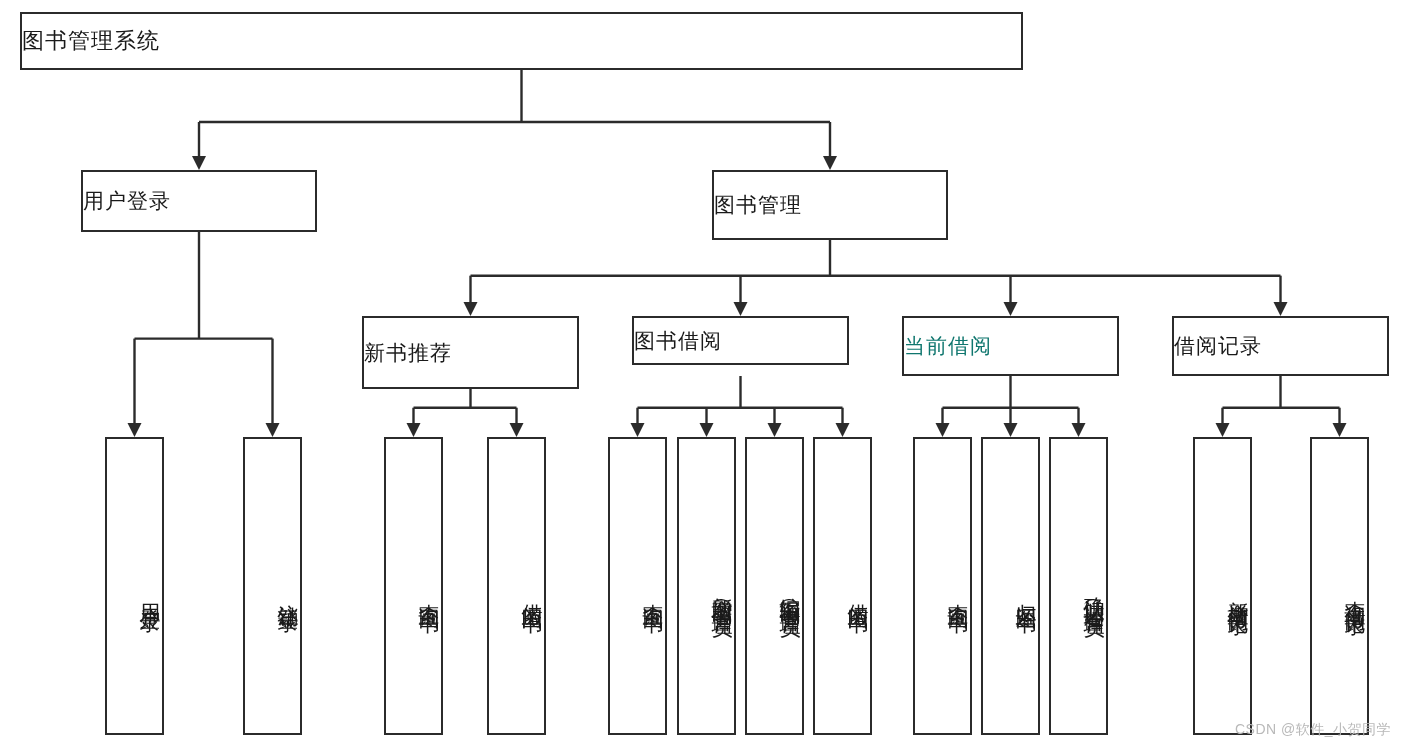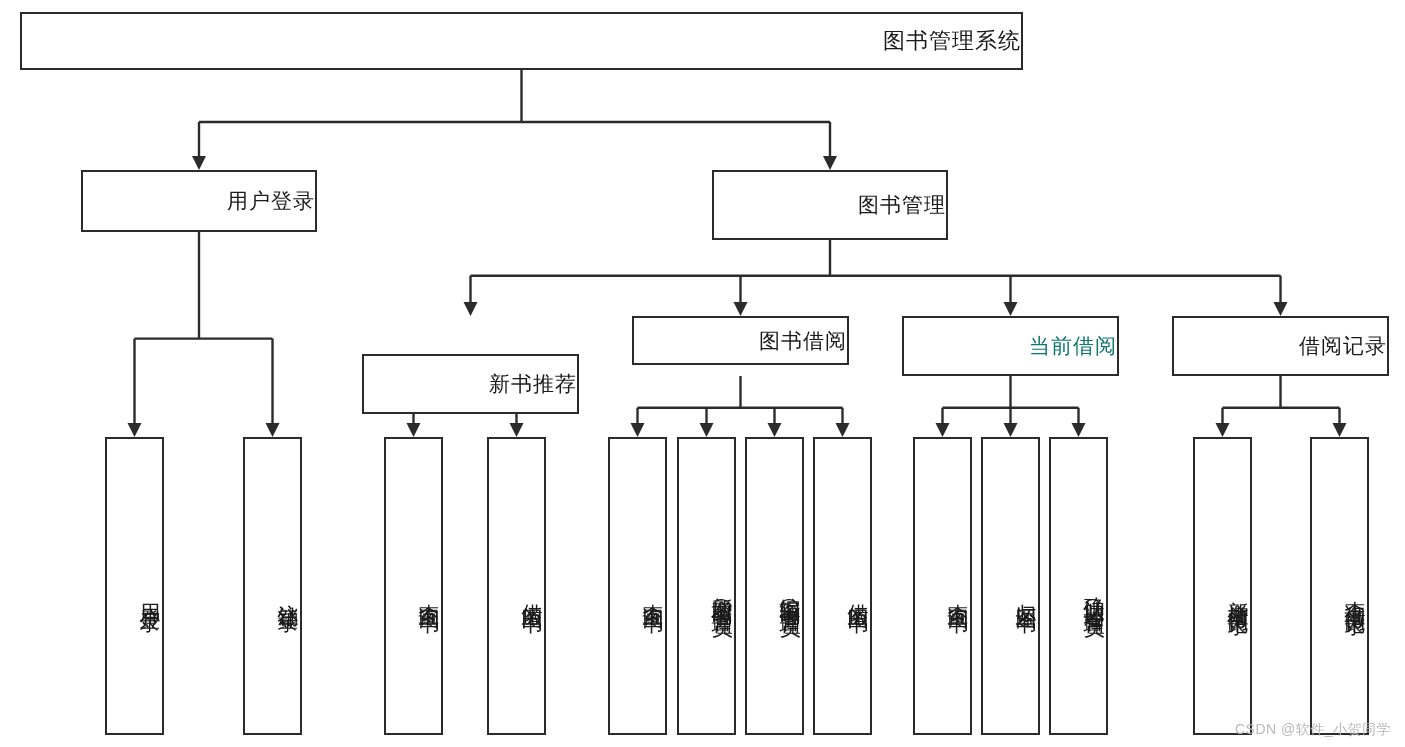--- a/index.html
+++ b/index.html
@@ -27,21 +27,21 @@
     height: 747px;
     pointer-events: none;
   }
   .node {
     position: absolute;
     box-sizing: border-box;
     border: 2px solid #2b2b2b;
     background: #ffffff;
     display: flex;
     align-items: center;
-    justify-content: flex-end;
+    justify-content: flex-start;
     color: #1a1a1a;
     font-size: 21px;
     letter-spacing: 1px;
     z-index: 2;
   }
   .node.vertical {
     writing-mode: vertical-rl;
     text-orientation: upright;
     align-items: flex-start;
     justify-content: center;
@@ -125,21 +125,21 @@
   <div id="nodes">
       <div class="node title" style="left: 20px; top: 12px; width: 1003px; height: 58px; border-color: rgb(43, 43, 43); background: rgb(255, 255, 255); color: rgb(26, 26, 26);">
         <span>图书管理系统</span>
       </div>
       <div class="node" style="left: 81px; top: 170px; width: 236px; height: 62px; border-color: rgb(43, 43, 43); background: rgb(255, 255, 255); color: rgb(26, 26, 26);">
         <span>用户登录</span>
       </div>
       <div class="node" style="left: 712px; top: 170px; width: 236px; height: 70px; border-color: rgb(43, 43, 43); background: rgb(255, 255, 255); color: rgb(26, 26, 26);">
         <span>图书管理</span>
       </div>
-      <div class="node" style="left: 362px; top: 316px; width: 217px; height: 60px; border-color: rgb(43, 43, 43); background: rgb(255, 255, 255); color: rgb(26, 26, 26); margin-top: 38px;">
+      <div class="node" style="left: 362px; top: 316px; width: 217px; height: 73px; border-color: rgb(43, 43, 43); background: rgb(255, 255, 255); color: rgb(26, 26, 26);">
         <span>新书推荐</span>
       </div>
       <div class="node" style="left: 632px; top: 316px; width: 217px; height: 49px; border-color: rgb(43, 43, 43); background: rgb(255, 255, 255); color: rgb(26, 26, 26);">
         <span>图书借阅</span>
       </div>
       <div class="node" style="left: 902px; top: 316px; width: 217px; height: 60px; border-color: rgb(43, 43, 43); background: rgb(255, 255, 255); color: #0f766e;">
         <span>当前借阅</span>
       </div>
       <div class="node" style="left: 1172px; top: 316px; width: 217px; height: 60px; border-color: rgb(43, 43, 43); background: rgb(255, 255, 255); color: rgb(26, 26, 26);">
         <span>借阅记录</span>

